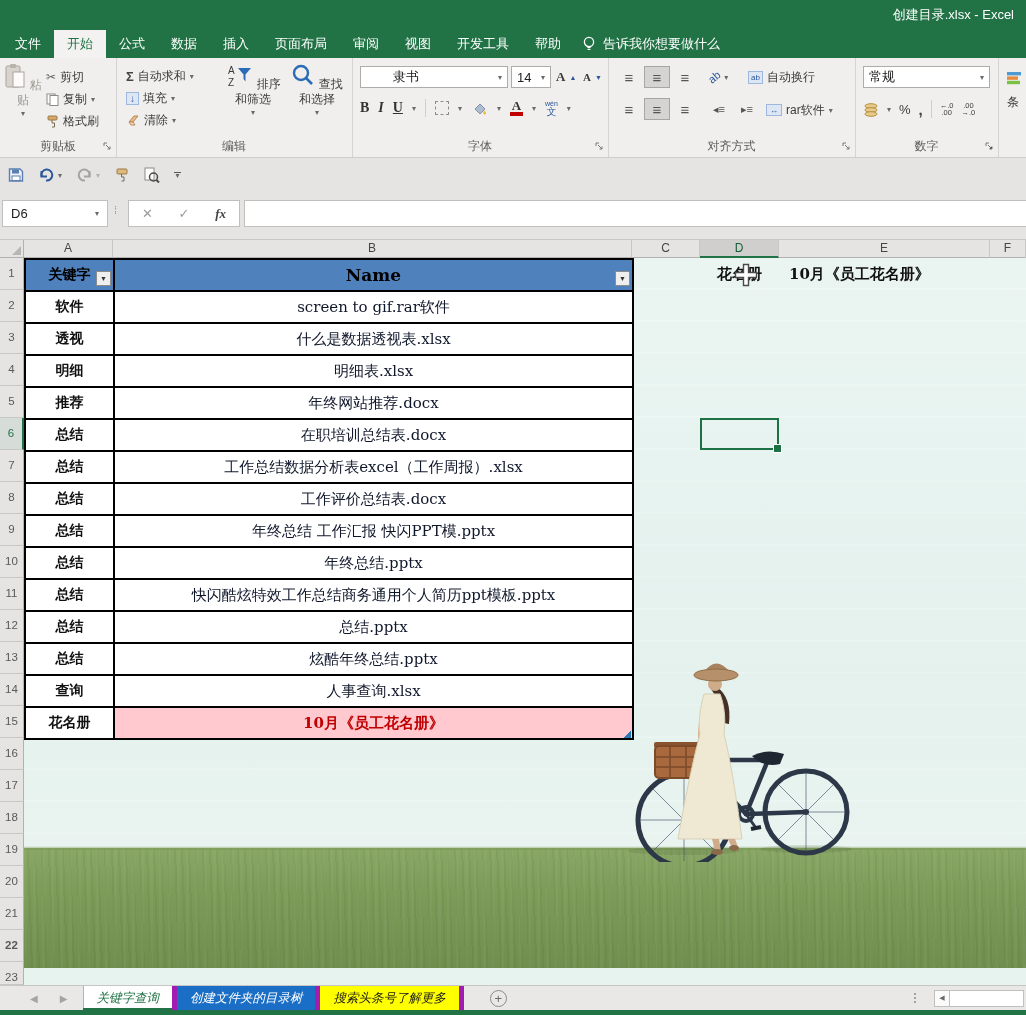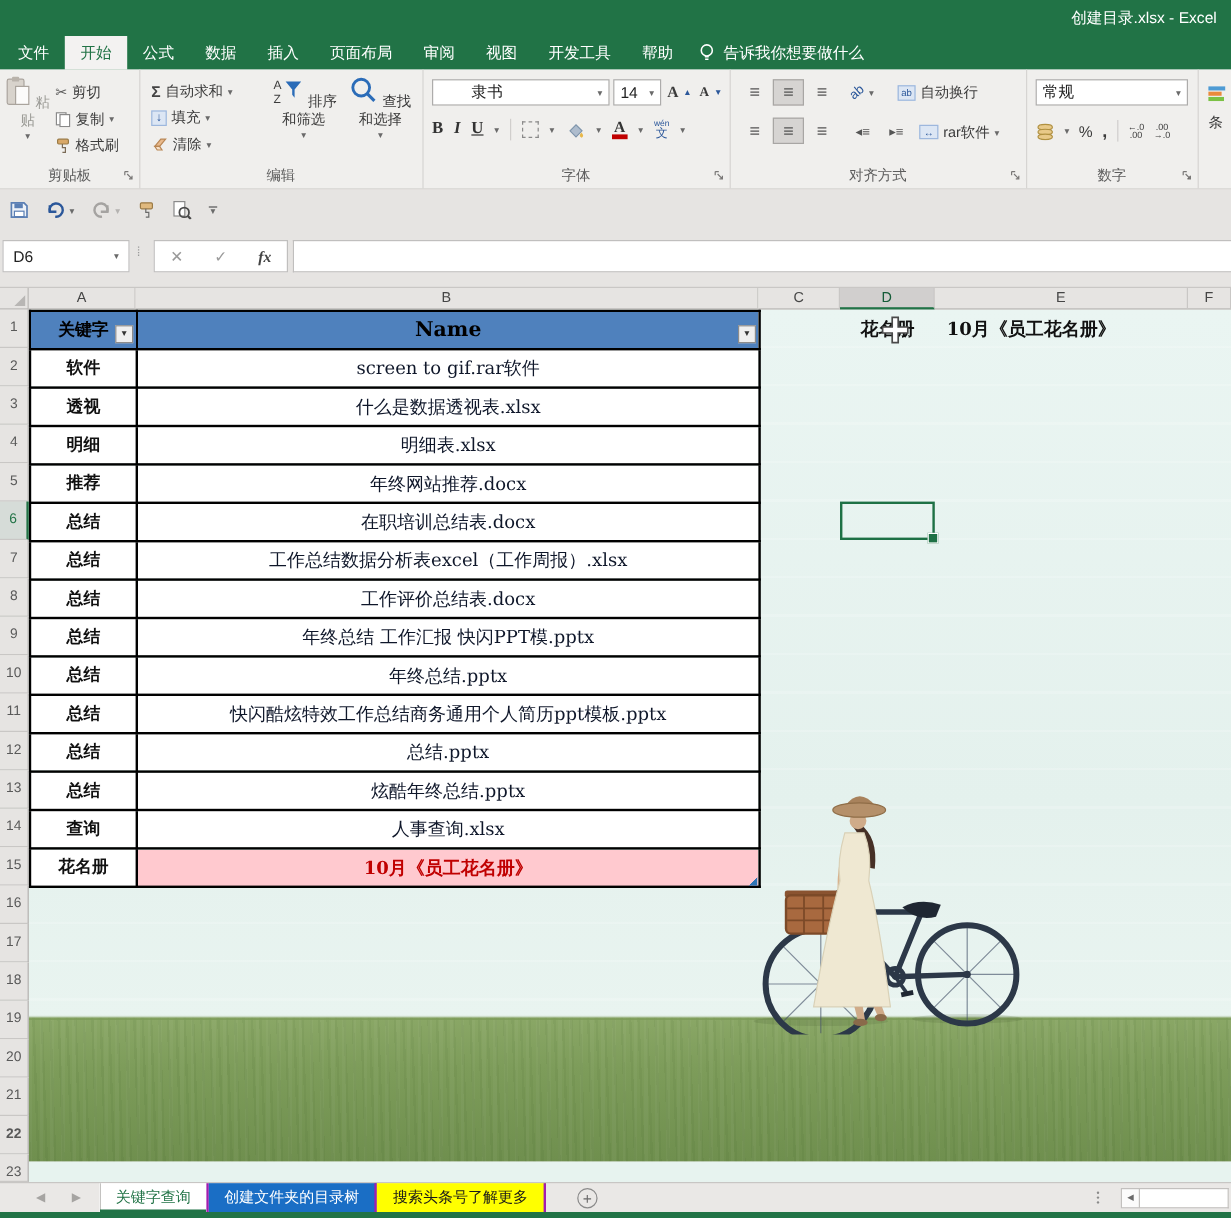--- a/index.html
+++ b/index.html
@@ -103,21 +103,21 @@
           box-sizing:border-box;}
   .selbox .handle{position:absolute;right:-5px;bottom:-5px;width:7px;height:7px;background:#1e7145;
           border:1px solid #fff;}
   .cellcursor{position:absolute;left:710px;top:5px;}
   
   .tabbar{position:absolute;left:0;top:985px;width:1026px;height:25px;background:#eae8e6;
           border-top:1px solid #c8c6c4;box-sizing:border-box;display:flex;align-items:stretch;
           font-size:12.5px;}
   .navarrows{display:flex;align-items:center;gap:22px;padding:0 16px 0 30px;color:#a6a4a2;font-size:10px;}
   #sheettabs{display:flex;}
-  .stab{display:flex;align-items:center;padding:0 13px;border-right:2px solid #a21caf;white-space:nowrap;}
+  .stab{display:flex;align-items:center;padding:0 13px;border-right:5px solid #a21caf;white-space:nowrap;font-style:italic;}
   .stab.active{background:#fff;color:#217346;box-shadow:inset 0 -2px 0 #217346,inset 1px 0 0 #b5b3b1;}
   .stab.blue{background:#1a6ec5;color:#fff;}
   .stab.yellow{background:#ffff00;color:#1a1a1a;}
   .newsheet{width:17px;height:17px;border:1px solid #8a8a8a;border-radius:50%;display:flex;
           align-items:center;justify-content:center;color:#6a6a6a;font-size:13px;margin-left:26px;
           align-self:center;box-sizing:border-box;}
   .tabspacer{flex:1;}
   .dots3{align-self:center;color:#8a8a8a;font-size:10px;line-height:4px;margin-right:18px;
          display:flex;flex-direction:column;gap:2px;}
   .dots3 i{width:2px;height:2px;background:#8a8a8a;border-radius:50%;}

